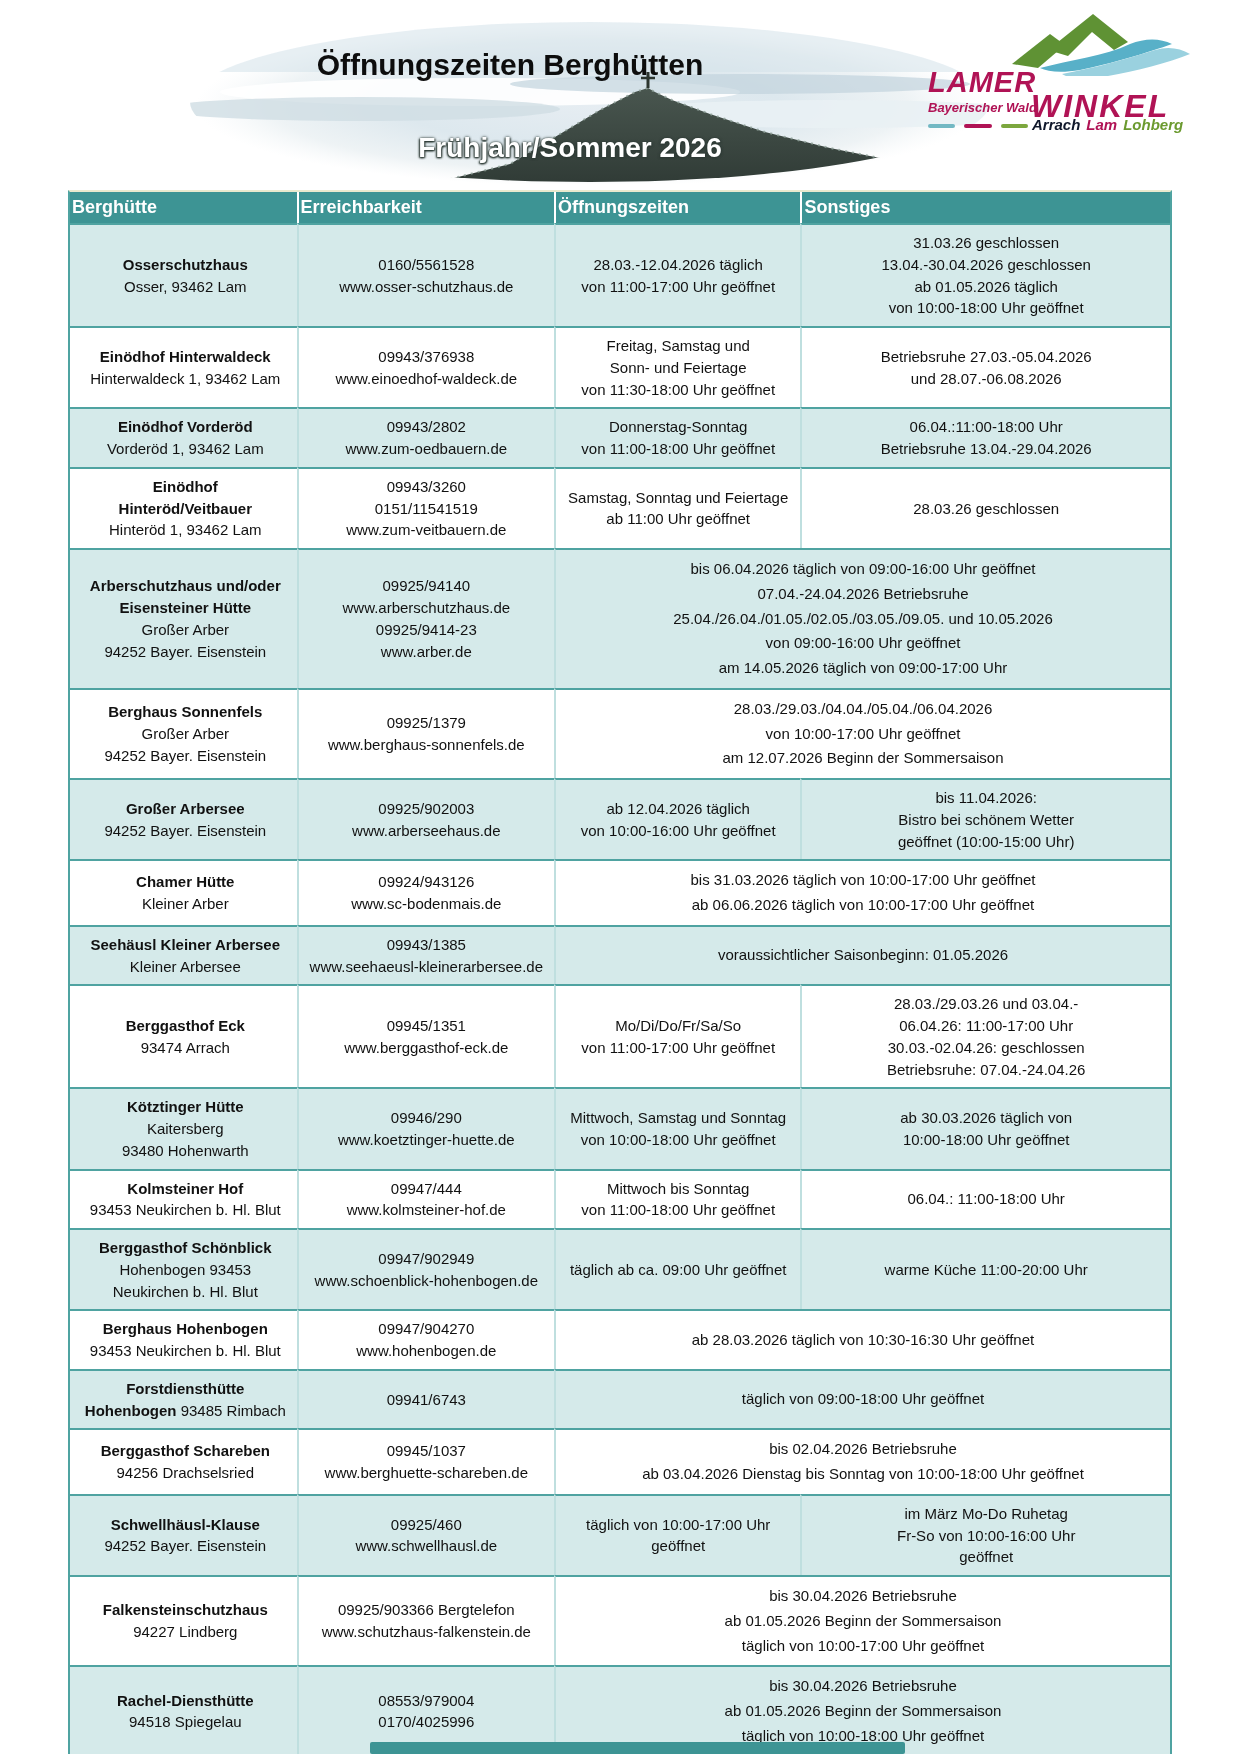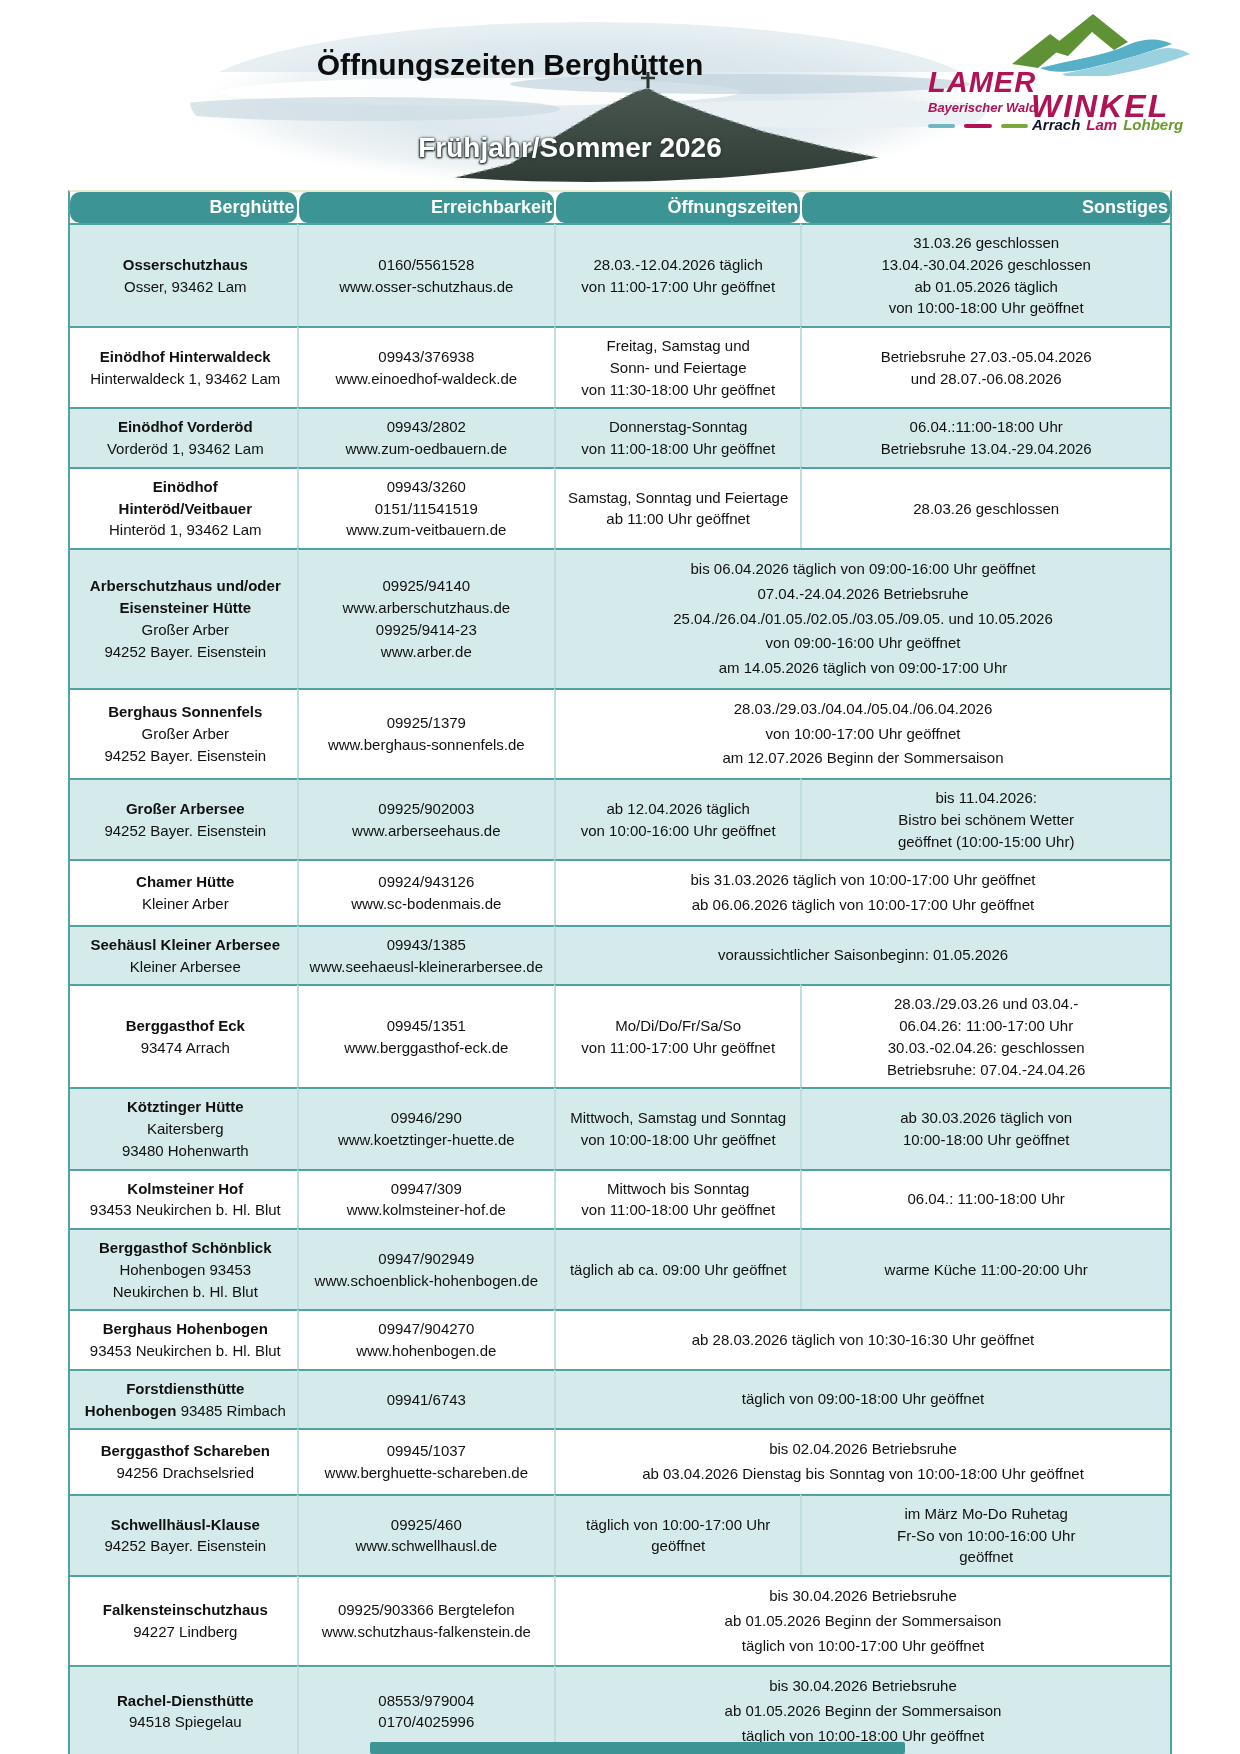--- a/index.html
+++ b/index.html
@@ -22,22 +22,22 @@
   .logo-dashes{position:absolute;left:3px;top:112px;width:100px;display:flex;gap:9px;}
   .logo-dashes i{display:block;height:4px;width:28px;border-radius:2px;}
   .logo-winkel{position:absolute;left:106px;top:76px;font-size:32px;font-weight:bold;color:#B01355;letter-spacing:2px;}
   .logo-towns{position:absolute;left:107px;top:104px;font-size:15px;font-weight:bold;white-space:nowrap;}
   .logo-towns span{margin-right:6px;}
 
   
   table.huts{position:absolute;left:68px;top:190px;width:1104px;border-collapse:separate;border-spacing:0;
              border:2px solid #4FA3A1;border-top:2px solid #E9E9CE;table-layout:fixed;}
   col.c1{width:20.6%;} col.c2{width:23.4%;} col.c3{width:22.4%;} col.c4{width:33.6%;}
-  th{background:#3D9494;color:#ffffff;font-size:18px;font-weight:bold;text-align:right;
-     padding:5px 2px;border-left:2px solid #ffffff;border-radius:10px;}
+  th{background:#3D9494;color:#ffffff;font-size:18px;font-weight:bold;text-align:left;
+     padding:5px 2px;border-left:2px solid #ffffff;}
   th:first-child{border-left:none;}
   td{font-size:15px;line-height:1.45;padding:7px 6px;vertical-align:middle;text-align:center;
      border-top:2px solid #4FA3A1;border-left:2px solid #BFDFDF;word-wrap:break-word;}
   td:first-child{border-left:none;text-align:center;padding-left:10px;}
   tr.teal td{background:#D5EAEA;}
   tr.white td{background:#ffffff;}
   td.merged{line-height:1.65;}
   .bold{font-weight:bold;}
 
   
@@ -316,21 +316,21 @@
             <div>ab 30.03.2026 täglich von</div>
             <div>10:00-18:00 Uhr geöffnet</div>
           </td>
         </tr>
         <tr class="white">
           <td>
             <div><span class="bold">Kolmsteiner Hof</span></div>
             <div><span>93453 Neukirchen b. Hl. Blut</span></div>
           </td>
           <td>
-            <div>09947/309</div>
+            <div>09947/444</div>
             <div>www.kolmsteiner-hof.de</div>
           </td>
           <td>
             <div>Mittwoch bis Sonntag</div>
             <div>von 11:00-18:00 Uhr geöffnet</div>
           </td>
           <td>
             <div>06.04.: 11:00-18:00 Uhr</div>
           </td>
         </tr>

